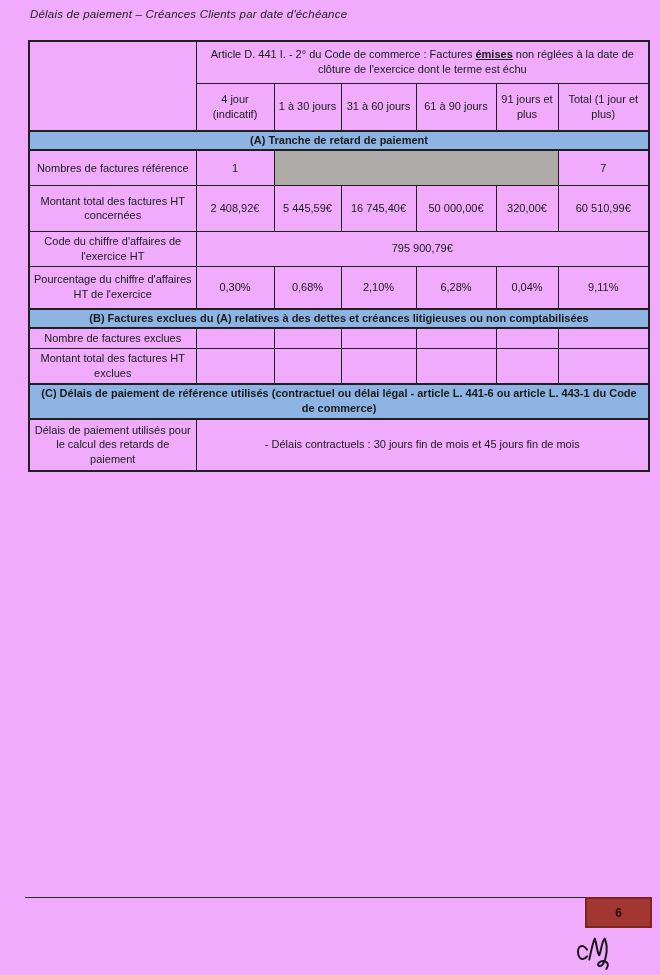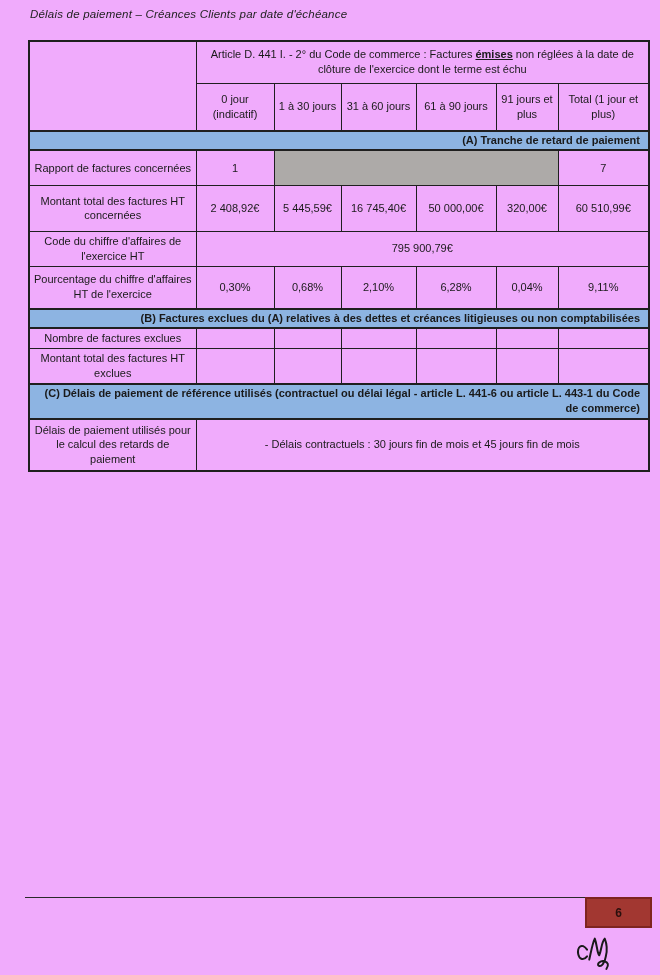--- a/index.html
+++ b/index.html
@@ -39,21 +39,21 @@
     padding:2px 3px;
     line-height:1.35;
   }
   table.report{border:2px solid #1f1f1f;}
   td.row-label{text-align:center;}
   td.first-col{border-right:2px solid #1f1f1f;}
   tr.law-row td{height:42px;font-size:11px;}
   tr.col-head-row td{height:48px;}
   tr.section-row td{
     background:var(--section-header-bg);
-    font-weight:bold;text-align:right;
+    font-weight:bold;text-align:center;
     height:17px;padding:1px 8px;
     border-top:2px solid #1f1f1f;
     border-bottom:2px solid #1f1f1f;
     line-height:1.4;
   }
   tr.r-count td{height:35px;}
   tr.r-amount td{height:46px;}
   tr.r-turnover td{height:34px;}
   tr.r-pct td{height:43px;}
   tr.r-excl-count td{height:19px;}
@@ -103,34 +103,34 @@
         <col style="width:80px">
         <col style="width:62px">
         <col style="width:91px">
     </colgroup>
     <tbody>
       <tr class="law-row">
         <td class="first-col corner" rowspan="2"></td>
         <td colspan="6"><span>Article D. 441 I. - 2° du Code de commerce : Factures </span><span class="law-em">émises</span><span> non réglées à la date de clôture de l'exercice dont le terme est échu</span></td>
       </tr>
       <tr class="col-head-row">
-        <td>0 jour (indicatif)</td>
+        <td>4 jour (indicatif)</td>
         <td>1 à 30 jours</td>
         <td>31 à 60 jours</td>
         <td>61 à 90 jours</td>
         <td>91 jours et plus</td>
         <td>Total (1 jour et plus)</td>
       </tr>
 
       <tr class="section-row">
         <td colspan="7">(A) Tranche de retard de paiement</td>
       </tr>
 
       <tr class="r-count">
-        <td class="row-label first-col">Rapport de factures concernées</td>
+        <td class="row-label first-col">Nombres de factures référence</td>
         <td>1</td>
         <td class="masked" colspan="4"></td>
         <td>7</td>
       </tr>
 
       <tr class="r-amount">
         <td class="row-label first-col">Montant total des factures HT concernées</td>
         <td>2 408,92€</td>
         <td>5 445,59€</td>
         <td>16 745,40€</td>

